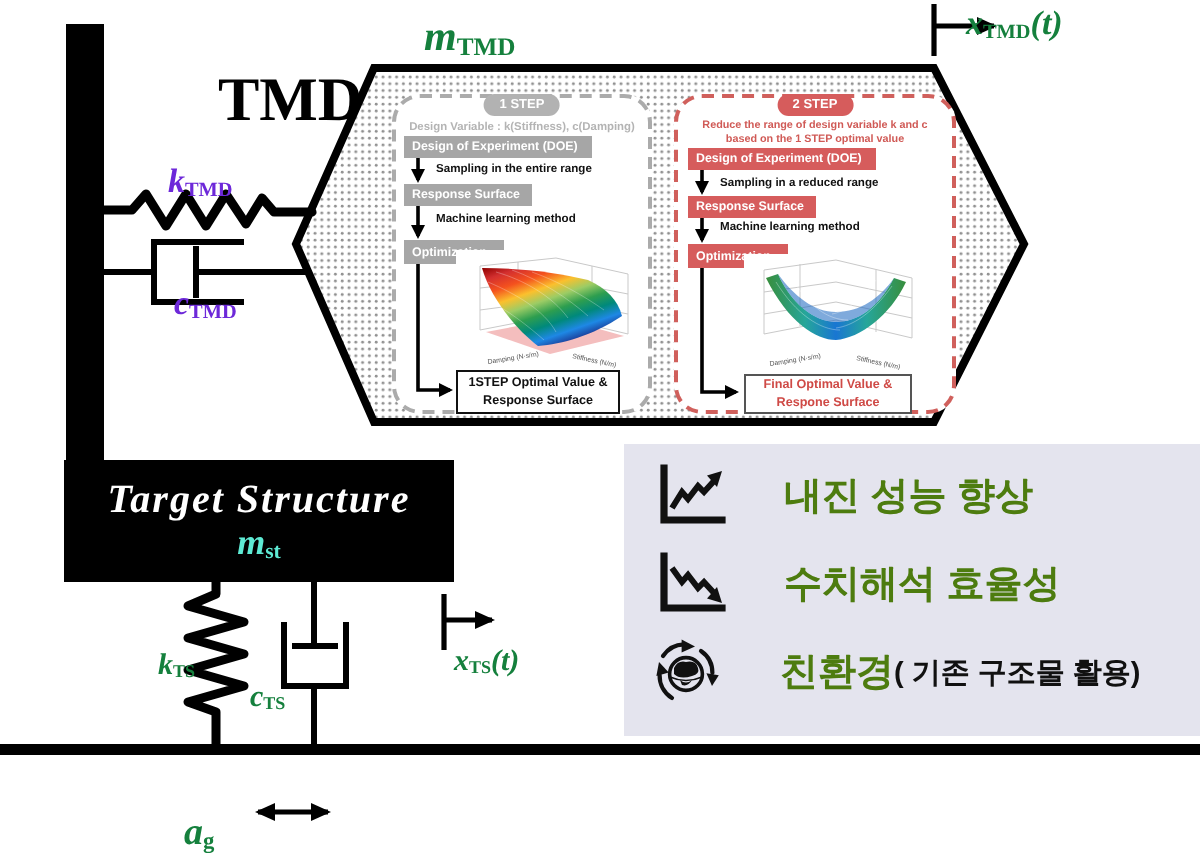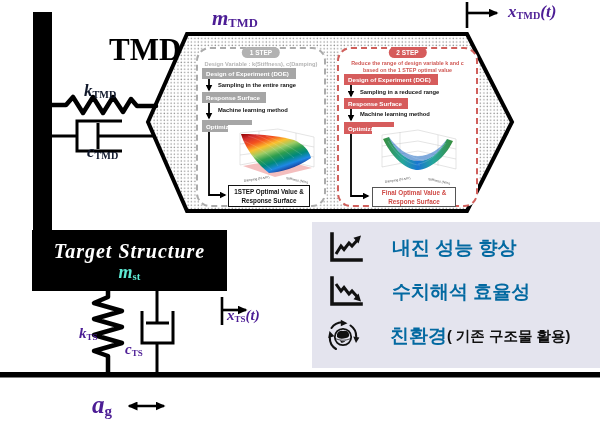--- a/index.html
+++ b/index.html
@@ -1,33 +1,33 @@
 <!DOCTYPE html>
 <html><head>
 <meta charset="utf-8">
 <style>
   html,body{margin:0;padding:0;background:#fff;}
   #canvas{position:relative;width:600px;height:433px;background:#fff;overflow:hidden;
           font-family:"Liberation Sans",sans-serif;}
   .abs{position:absolute;}
   svg{display:block;}
   
-  .mvar{font-family:"Liberation Serif",serif;font-weight:bold;font-style:italic;color:#4c1d95;
+  .mvar{font-family:"Liberation Serif",serif;font-weight:bold;font-style:italic;color:#15803d;
         white-space:nowrap;line-height:1;}
   .mvar .sub{font-style:normal;font-size:60%;vertical-align:-18%;letter-spacing:0;}
-  .mvar.red{color:#0f172a;}
+  .mvar.red{color:#6d28d9;}
   .mvar .paren{font-style:italic;}
   
   #tmd-title{font-family:"Liberation Serif",serif;font-weight:bold;font-size:31px;color:#000;line-height:1;}
   #m-tmd{font-size:21px;}
   #x-tmd{font-size:17px;}
   #k-tmd,#c-tmd{font-size:17px;}
   #k-ts,#c-ts{font-size:15px;}
   #x-ts{font-size:15px;}
-  #a-g{font-size:25px;}
+  #a-g{font-size:19px;margin-top:15px;}
   
   #target-box{left:32px;top:230px;width:195px;height:61px;background:#000;color:#fff;
               display:flex;flex-direction:column;align-items:center;justify-content:center;gap:1px;}
   #target-box .t1{font-family:"Liberation Serif",serif;font-weight:bold;font-style:italic;
                   font-size:20px;letter-spacing:1px;line-height:1.1;}
   #target-box .mvar{color:#5eead4;font-size:18px;}
   
   .panel{position:absolute;background:#fff;border-radius:14px;}
   #panel1{left:196px;top:47px;width:126px;height:156px;border:2px dashed #ababab;}
   #panel2{left:337px;top:47px;width:137px;height:156px;border:2px dashed #d0605c;}
@@ -47,21 +47,21 @@
   .result{position:absolute;background:#fff;text-align:center;font-weight:bold;font-size:6.3px;
           line-height:1.45;display:flex;flex-direction:column;justify-content:center;}
   #panel1 .result{border:1.5px solid #111;color:#111;}
   #panel2 .result{border:1.5px solid #555;color:#cf4a46;}
   .arrowsvg{position:absolute;left:0;top:0;pointer-events:none;}
   .plot{position:absolute;background:#fff;}
   
   #benefits{left:312px;top:222px;width:288px;height:146px;background:#e4e4ee;}
   .brow{position:absolute;left:0;width:100%;display:flex;align-items:center;}
   .brow .bicon{margin-left:16px;flex:0 0 auto;}
-  .brow .blabel{margin-left:28px;font-weight:bold;font-size:19px;color:#0369a1;white-space:nowrap;}
+  .brow .blabel{margin-left:28px;font-weight:bold;font-size:19px;color:#4d7c0f;white-space:nowrap;}
   .brow .bnote{font-weight:bold;font-size:14.5px;color:#111;}
 </style>
 </head>
 <body>
 
 <div id="canvas">
 
   <svg class="abs" width="600" height="433" viewBox="0 0 600 433" style="left:0;top:0;z-index:1;">
     <defs>
       <pattern id="dots" width="3.4" height="3.4" patternUnits="userSpaceOnUse">
@@ -123,40 +123,40 @@
   </div>
 
   <div class="abs mvar red" id="k-tmd" style="left:84px;top:82px;z-index:2;">
     <span>k</span><span class="sub">TMD</span>
   </div>
 
   <div class="abs mvar red" id="c-tmd" style="left:87px;top:143px;z-index:2;">
     <span>c</span><span class="sub">TMD</span>
   </div>
 
-  <div class="abs mvar" id="x-tmd" style="left:508px;top:3px;z-index:2;">
+  <div class="abs mvar" id="x-tmd" style="left:483px;top:3px;z-index:2;">
     <span>x</span><span class="sub">TMD</span><span class="paren">(t)</span>
   </div>
 
   <div class="abs" id="target-box" style="z-index:2;align-items:center;">
     <div class="t1">Target Structure</div>
     <div class="mvar">
       <span>m</span><span class="sub">st</span>
     </div>
   </div>
 
   <div class="abs mvar" id="k-ts" style="left:79px;top:326px;z-index:2;">
     <span>k</span><span class="sub">TS</span>
   </div>
 
   <div class="abs mvar" id="c-ts" style="left:125px;top:342px;z-index:2;">
     <span>c</span><span class="sub">TS</span>
   </div>
 
-  <div class="abs mvar" id="x-ts" style="left:227px;top:308px;z-index:2;">
+  <div class="abs mvar" id="x-ts" style="left:227px;top:324px;z-index:2;">
     <span>x</span><span class="sub">TS</span><span class="paren">(t)</span>
   </div>
 
   <div class="abs mvar" id="a-g" style="left:92px;top:392px;z-index:2;">
     <span>a</span><span class="sub">g</span>
   </div>
 
   <div class="panel" id="panel1" style="z-index:2;">
     <div class="pill">1 STEP</div>
     <div class="subtitle">Design Variable : k(Stiffness), c(Damping)</div>

